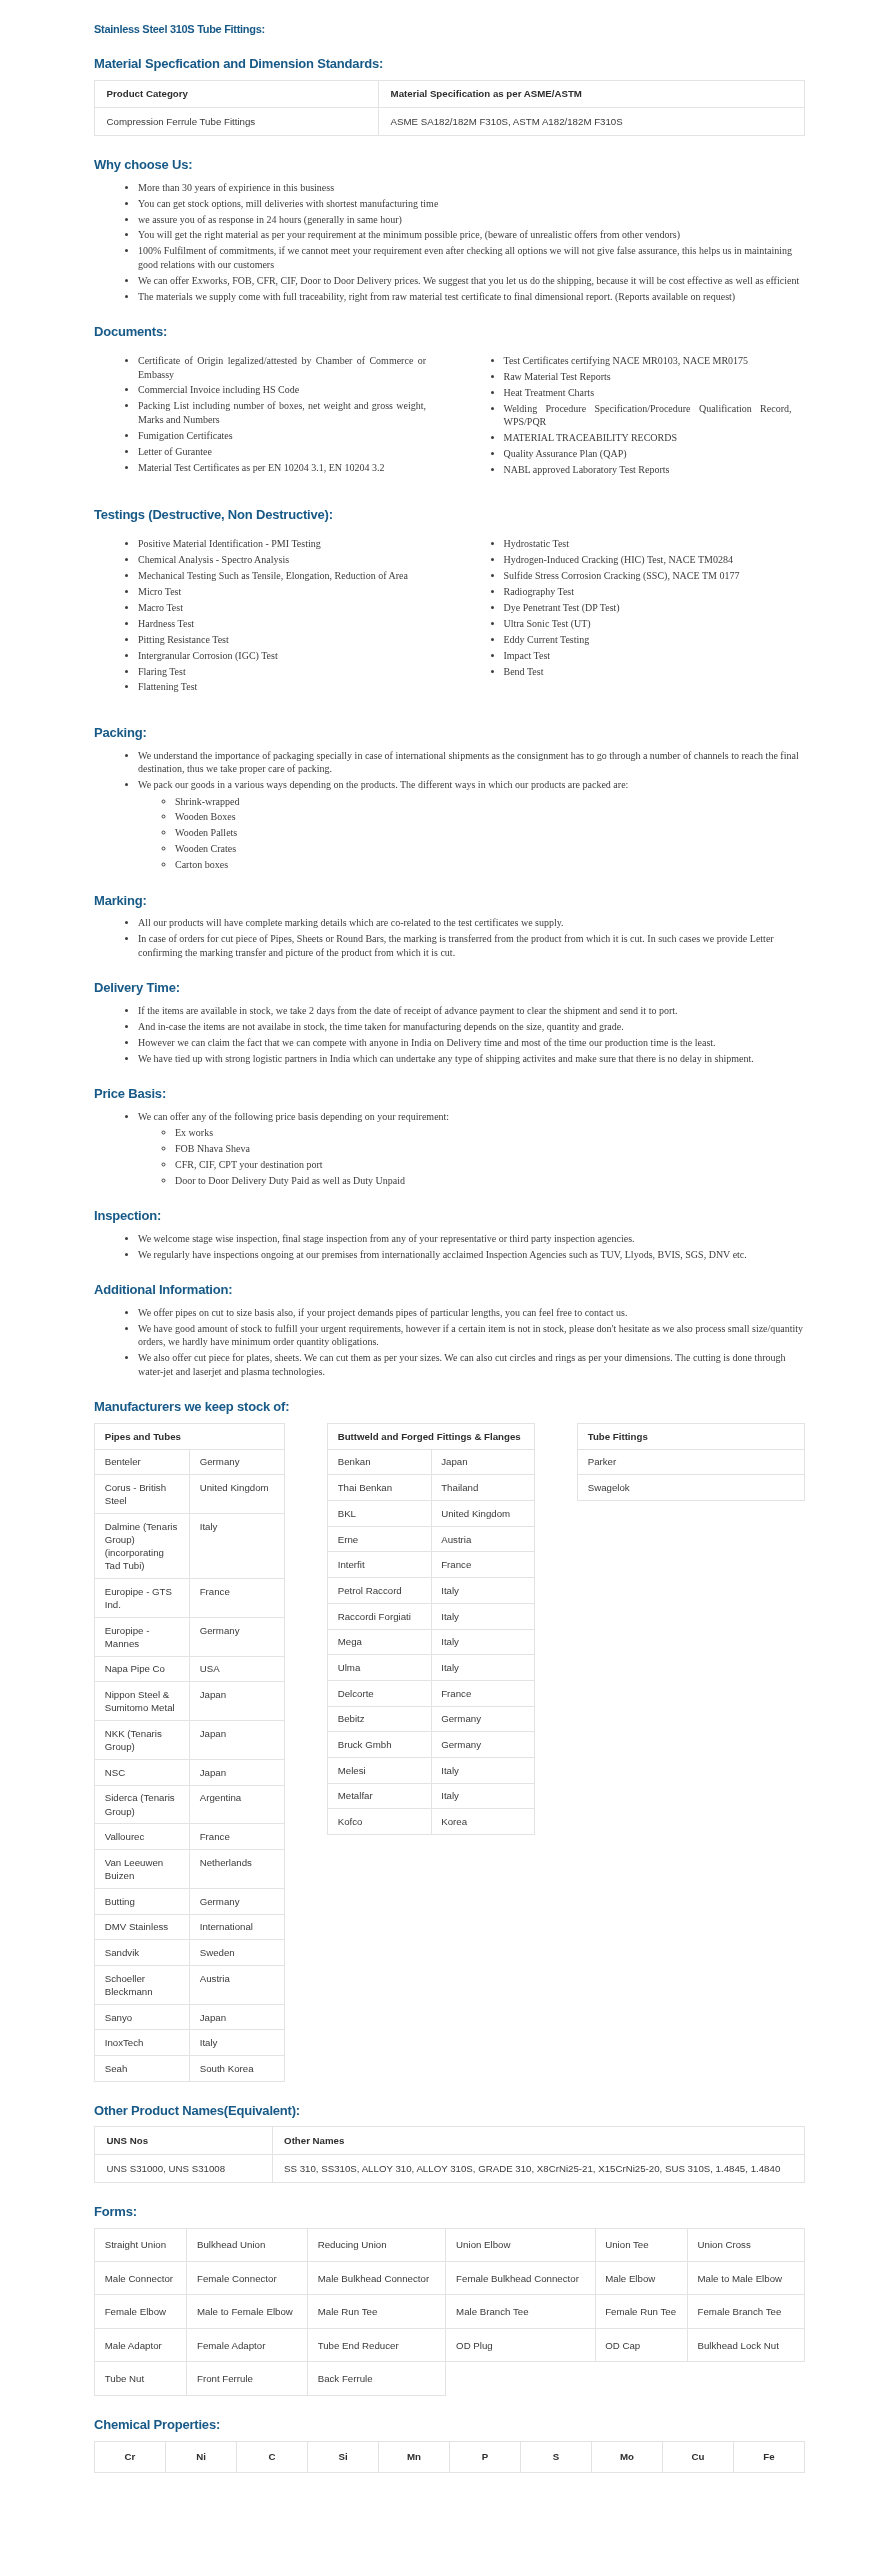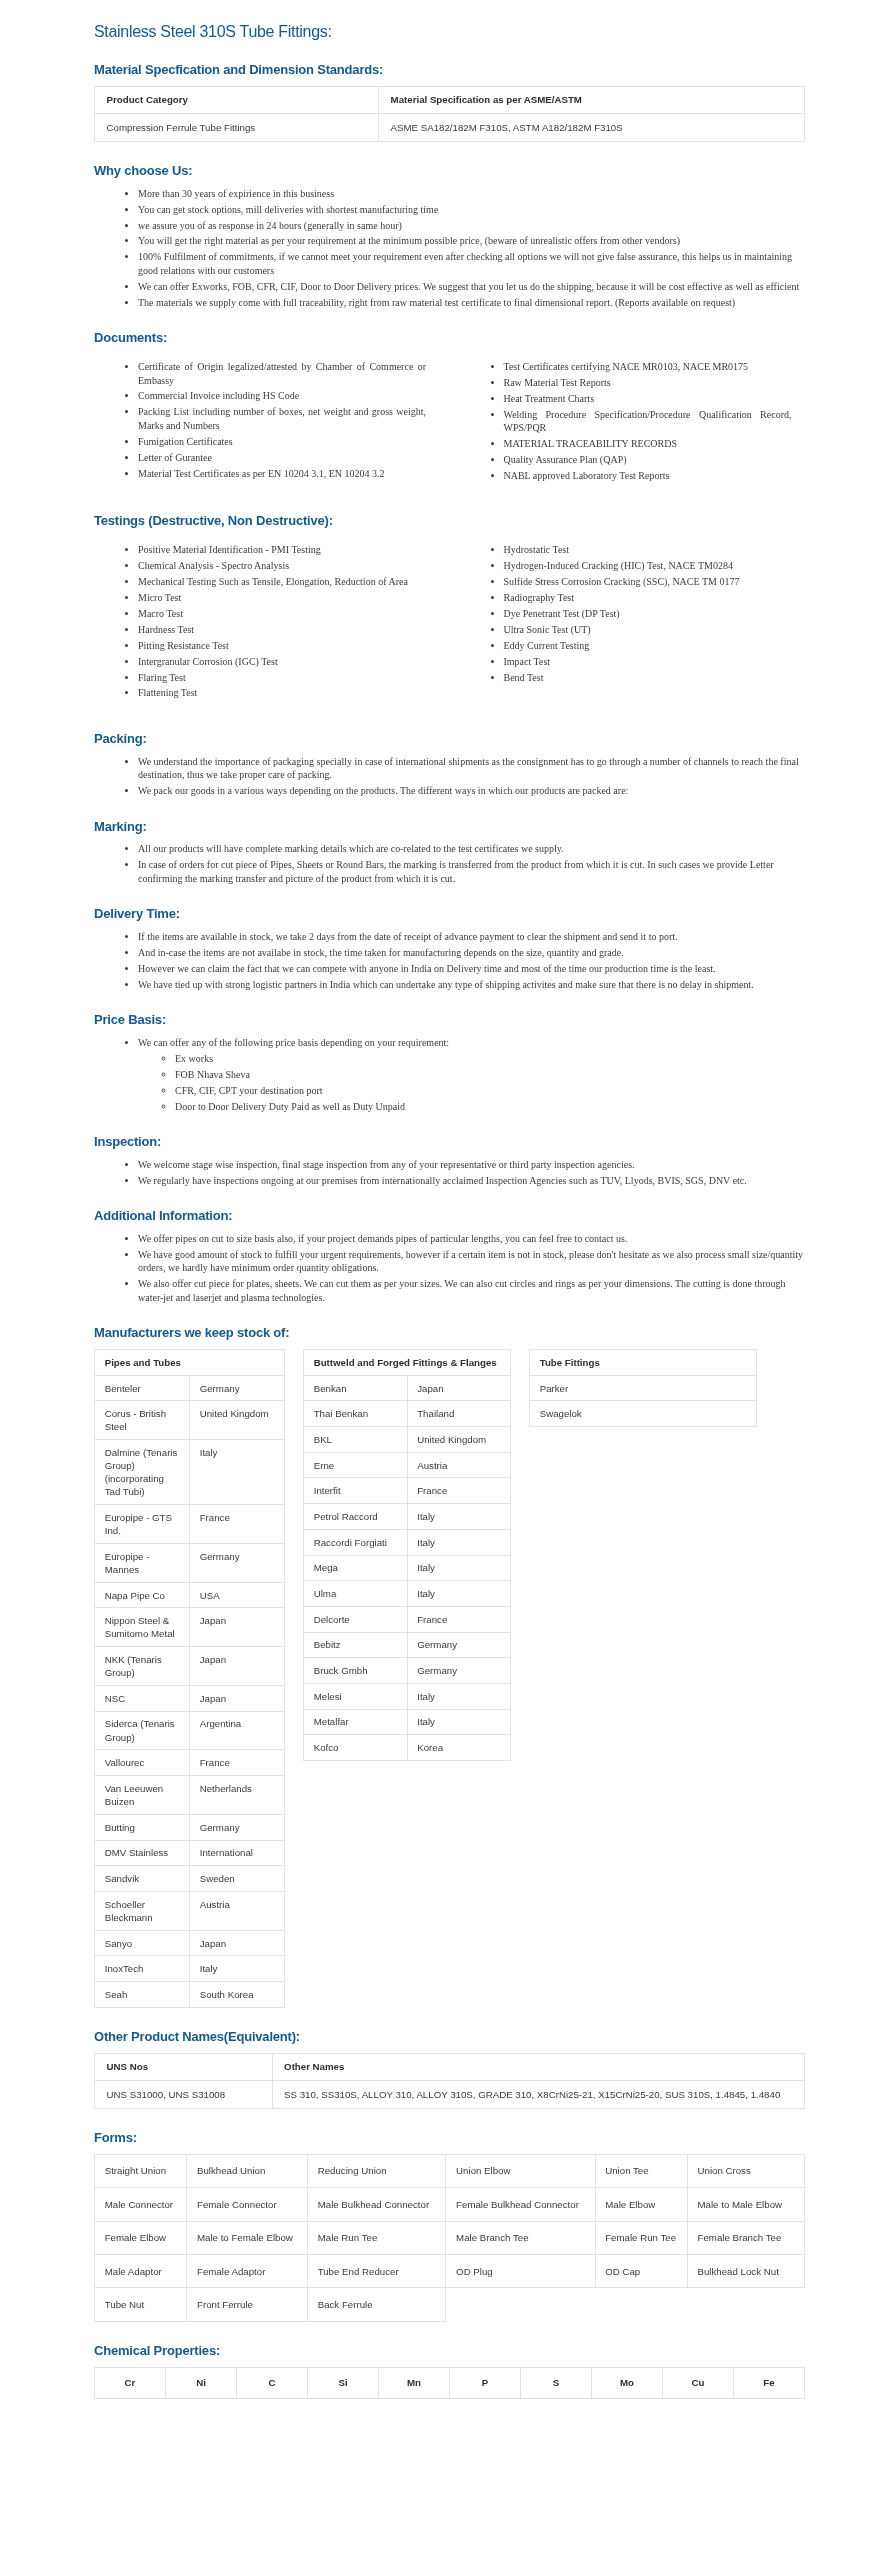--- a/index.html
+++ b/index.html
@@ -13,25 +13,25 @@
   body{
     width:888px;
     min-height:2576px;
     background:#ffffff;
     position:relative;
     font-family:"Liberation Sans", sans-serif;
     color:var(--text);
   }
   .page{padding:23px 83px 68px 94px;}
   h1{
-    font-size:16px;
+    font-size:11px;
     color:var(--accent);
     margin:0 0 17.4px 0;
     letter-spacing:-0.3px;
-    font-weight:normal;
+    font-weight:bold;
   }
   h2{
     font-size:13px;
     color:var(--accent);
     margin:21px 0 8.7px 0;
     letter-spacing:-0.2px;
     font-weight:bold;
   }
   .note{
     font-weight:bold;
@@ -72,21 +72,21 @@
     list-style:circle;
     margin:2.9px 0 1.9px 0;
     padding-left:37px;
     font-size:10px;
   }
   .subs li{margin:2.4px 0;}
   .two-col{display:flex;gap:20px;}
   .two-col ul{width:50%;margin-top:3.9px;padding-right:13.5px;}
   .two-col li{text-align:justify;}
   
-  .mfg-row{display:flex;gap:18px;align-items:flex-start;margin-top:3.9px;}
+  .mfg-row{display:flex;gap:18px;align-items:flex-start;margin-top:3.9px;justify-content:space-between;}
   .mfg-a{width:191px;flex:none;}
   .mfg-b{width:208px;flex:none;}
   .mfg-c{width:228px;flex:none;border-radius:12px;}
   .mfg-tbl th,.mfg-tbl td{padding:5.8px 9.7px;}
   .mfg-a td:first-child{width:71%;}
   .mfg-b td:first-child{width:53%;}
   
   .names-tbl td:first-child,.names-tbl th:first-child{width:25%;}
   
   .forms-tbl td{padding:9.7px 9.7px;}
@@ -199,20 +199,28 @@
         </ul>
     </div>
   </section>
 
   <section>
     <h2>Packing:</h2>
     <ul class="bullets">
       <li>We understand the importance of packaging specially in case of international shipments as the consignment has to go through a number of channels to reach the final destination, thus we take proper care of packing.</li>
       <li>
         <span>We pack our goods in a various ways depending on the products. The different ways in which our products are packed are:</span>
+        <ul class="subs">
+
+        <li>Shrink-wrapped</li>
+            <li>Wooden Boxes</li>
+            <li>Wooden Pallets</li>
+            <li>Wooden Crates</li>
+            <li>Carton boxes</li>
+          </ul>
       </li>
     </ul>
   </section>
 
   <section>
     <h2>Marking:</h2>
     <ul class="bullets">
 
     <li>All our products will have complete marking details which are co-related to the test certificates we supply.</li>
         <li>In case of orders for cut piece of Pipes, Sheets or Round Bars, the marking is transferred from the product from which it is cut. In such cases we provide Letter confirming the marking transfer and picture of the product from which it is cut.</li>

